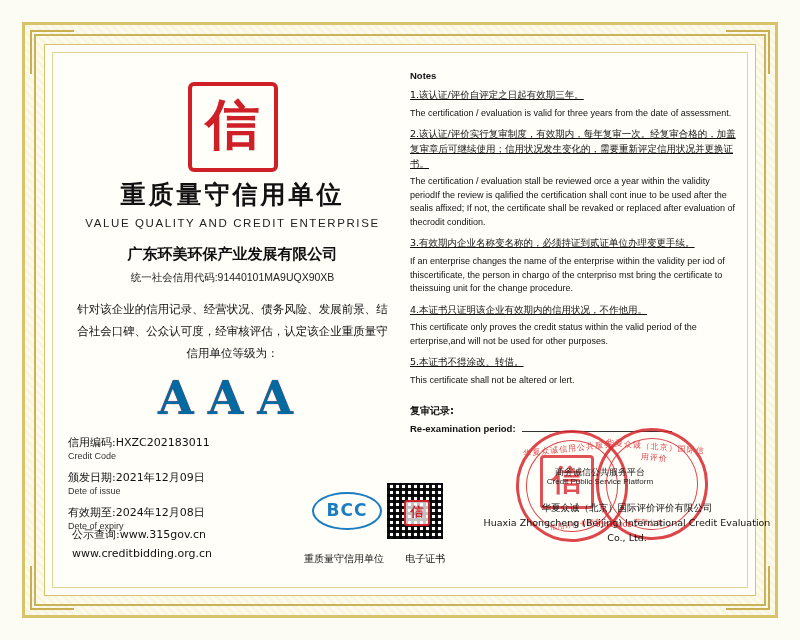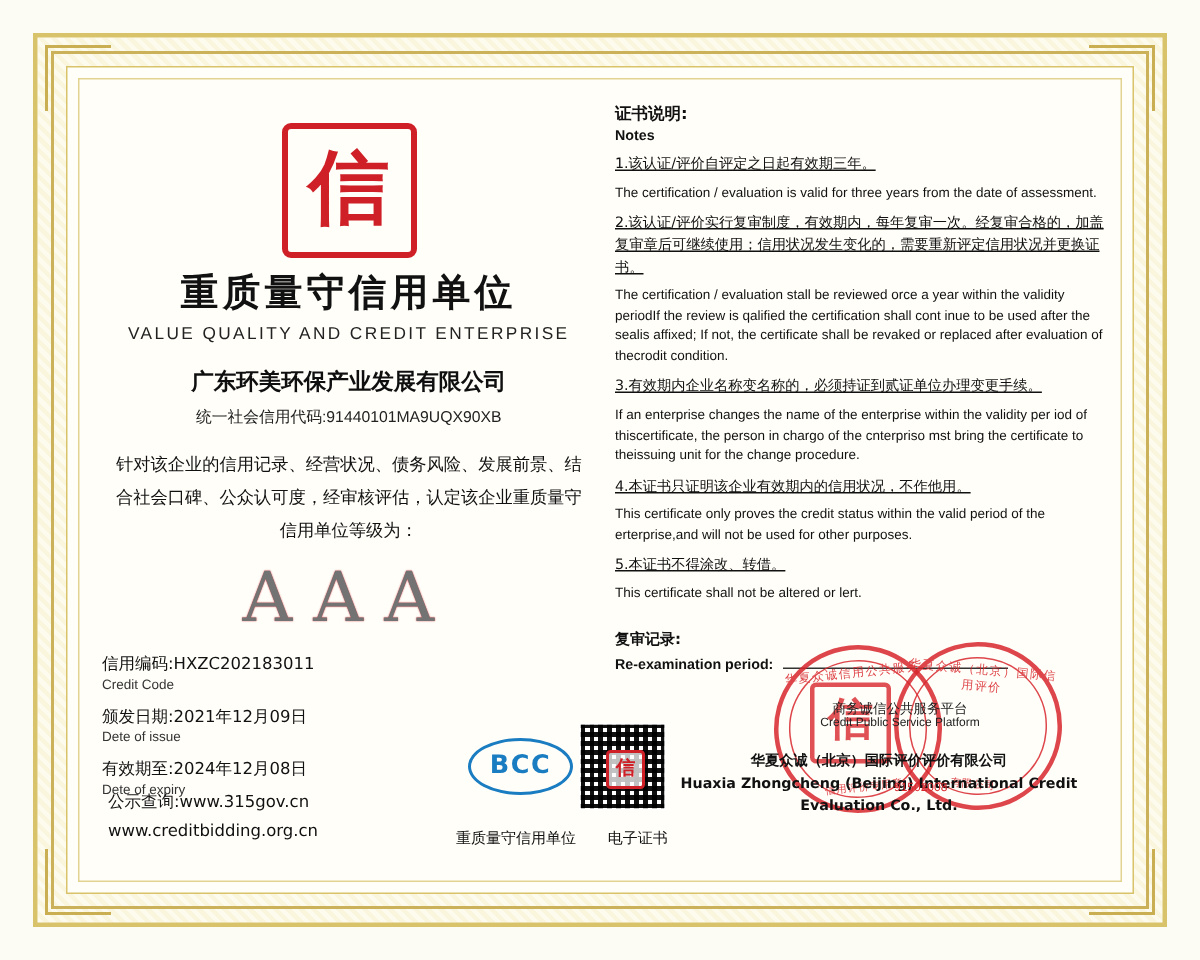--- a/index.html
+++ b/index.html
@@ -78,23 +78,23 @@
   .credit-id{
     margin-top:7px;font-size:10.5px;color:#222;
   }
   .para{
     margin:14px 12px 0 12px;
     font-size:11.5px;line-height:1.9;color:#111;text-align:center;
     font-family:"DejaVu Sans", sans-serif;
   }
   .grade{
     margin-top:6px;
-    color:#737373;
+    color:#0369a1;
     font-family:"DejaVu Serif", serif;
-    font-size:46px;font-weight:normal;letter-spacing:14px;
+    font-size:46px;font-weight:bold;letter-spacing:14px;
     text-shadow:0 0 1px #cf2027;
   }
   .fields{
     margin-top:10px;text-align:left;padding-left:8px;
   }
   .field{margin-bottom:9px;}
   .field .l1{font-size:11px;color:#111;font-family:"DejaVu Sans", sans-serif;}
   .field .l2{font-size:9px;color:#333;margin-top:1px;}
 
   .bottom-row{
@@ -165,22 +165,22 @@
   }
   .stamp1{left:516px;top:430px;transform:rotate(-6deg);}
   .stamp2{left:596px;top:428px;transform:rotate(5deg);}
   .stamp-red-square{
     position:absolute;left:540px;top:455px;width:48px;height:48px;
     border:3px solid #d8262c;color:#d8262c;font-size:30px;line-height:44px;
     text-align:center;font-weight:bold;font-family:"DejaVu Serif",serif;
     opacity:.8;border-radius:4px;
   }
   .company-en{
-    position:absolute;left:436px;top:500px;width:300px;text-align:center;
-    font-size:9.5px;color:#111;line-height:1.6;font-family:"DejaVu Sans", sans-serif;font-weight:bold;
+    position:absolute;left:477px;top:500px;width:300px;text-align:center;
+    font-size:9.5px;color:#111;line-height:1.6;font-family:"DejaVu Sans", sans-serif;
   }
   .platform-cn{
     position:absolute;left:470px;top:466px;width:260px;text-align:center;
     font-size:9px;color:#222;
   }
   .platform-en{
     position:absolute;left:470px;top:477px;width:260px;text-align:center;
     font-size:8px;color:#222;
   }
   .code-num{
@@ -239,21 +239,20 @@
         </div>
 
         <div class="small-caps">
           <span>重质量守信用单位</span>
           <span>电子证书</span>
         </div>
       </div>
     </div>
 
     <div class="right">
-      <div class="notes-h">证书说明:</div>
       <div class="notes-h2">Notes</div>
 
       <div class="note-cn">1.该认证/评价自评定之日起有效期三年。</div>
       <div class="note-en">The certification / evaluation is valid for three years from the date of assessment.</div>
 
       <div class="note-cn">2.该认证/评价实行复审制度，有效期内，每年复审一次。经复审合格的，加盖复审章后可继续使用；信用状况发生变化的，需要重新评定信用状况并更换证书。</div>
       <div class="note-en">The certification / evaluation stall be reviewed orce a year within the validity periodIf the review is qalified the certification shall cont inue to be used after the sealis affixed; If not, the certificate shall be revaked or replaced after evaluation of thecrodit condition.</div>
 
       <div class="note-cn">3.有效期内企业名称变名称的，必须持证到贰证单位办理变更手续。</div>
       <div class="note-en">If an enterprise changes the name of the enterprise within the validity per iod of thiscertificate, the person in chargo of the cnterpriso mst bring the certificate to theissuing unit for the change procedure.</div>

